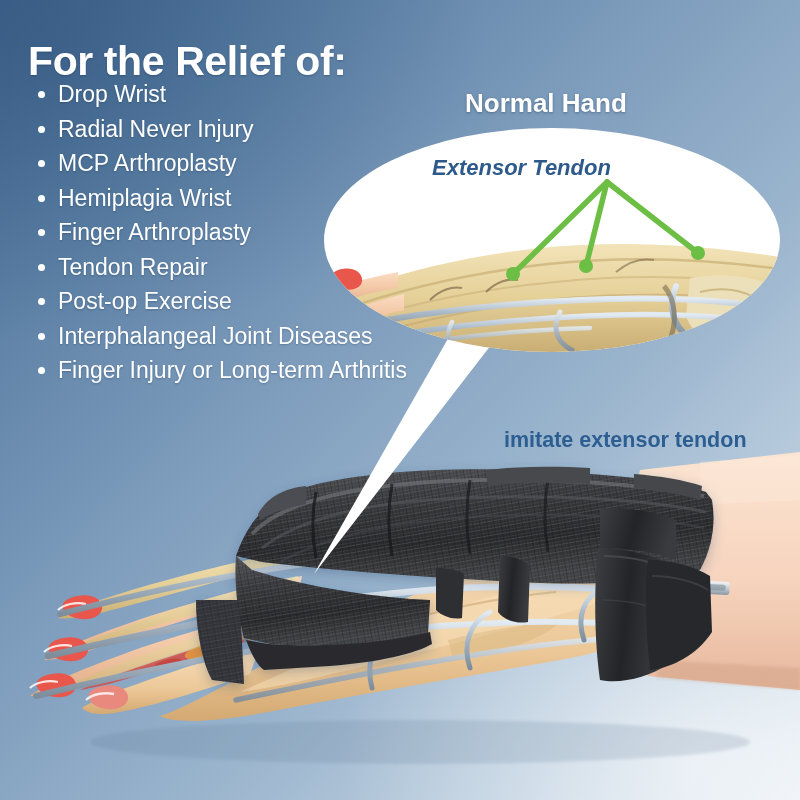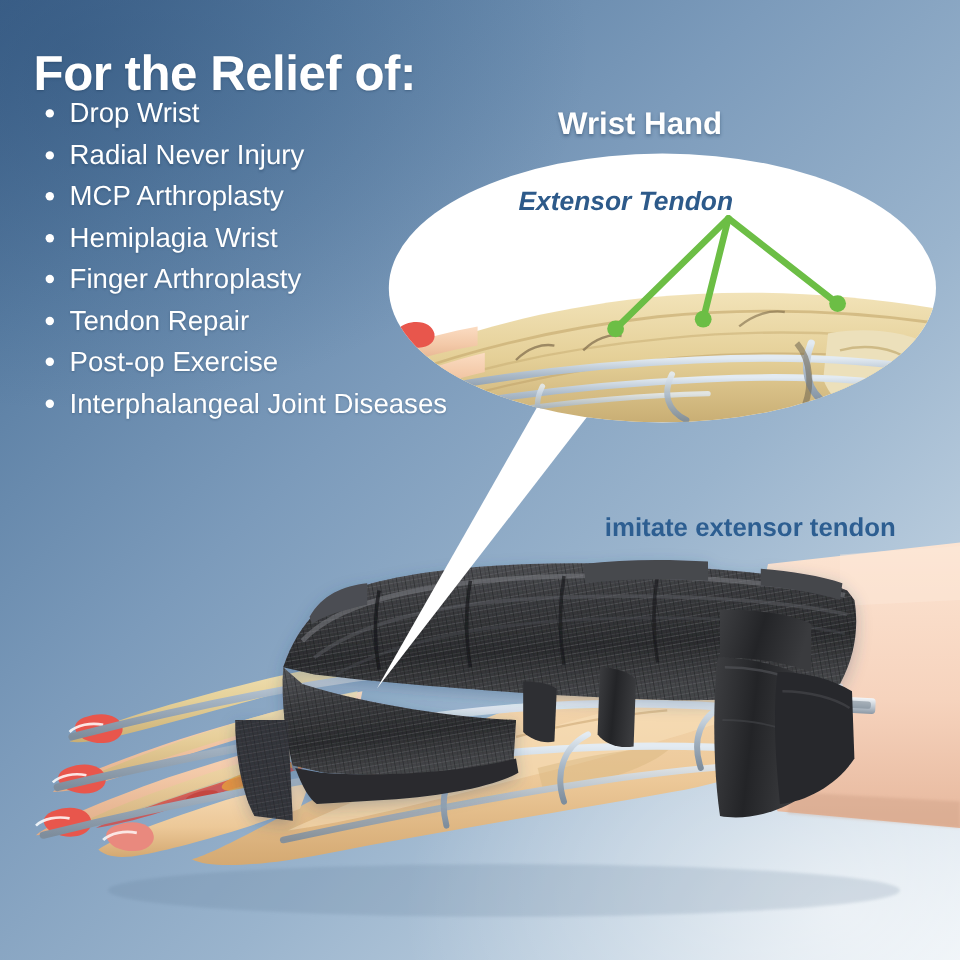--- a/index.html
+++ b/index.html
@@ -308,19 +308,20 @@
 
   <ul class="relief-list">
     <li><span class="dot"></span><span>Drop Wrist</span></li>
     <li><span class="dot"></span><span>Radial Never Injury</span></li>
     <li><span class="dot"></span><span>MCP Arthroplasty</span></li>
     <li><span class="dot"></span><span>Hemiplagia Wrist</span></li>
     <li><span class="dot"></span><span>Finger Arthroplasty</span></li>
     <li><span class="dot"></span><span>Tendon Repair</span></li>
     <li><span class="dot"></span><span>Post-op Exercise</span></li>
     <li><span class="dot"></span><span>Interphalangeal Joint Diseases</span></li>
+    <li><span class="dot"></span><span>Finger Injury or Long-term Arthritis</span></li>
   </ul>
 
-  <div class="normal-hand-title">Wrist Hand</div>
+  <div class="normal-hand-title">Normal Hand</div>
   <div class="tendon-label">Extensor Tendon</div>
   <div class="imitate-label">imitate extensor tendon</div>
 
 </div>
 
 </body></html>

